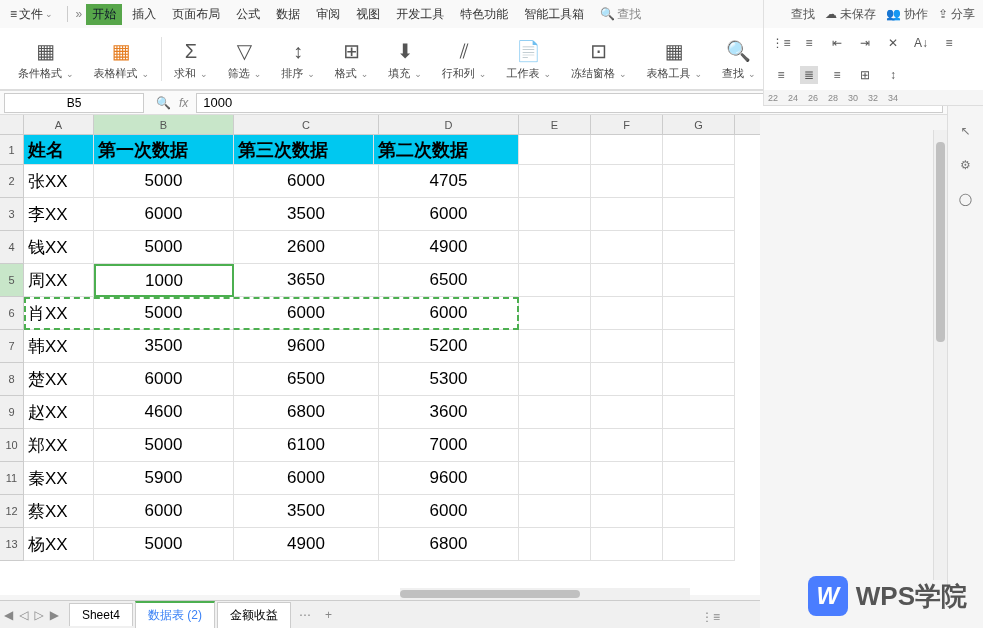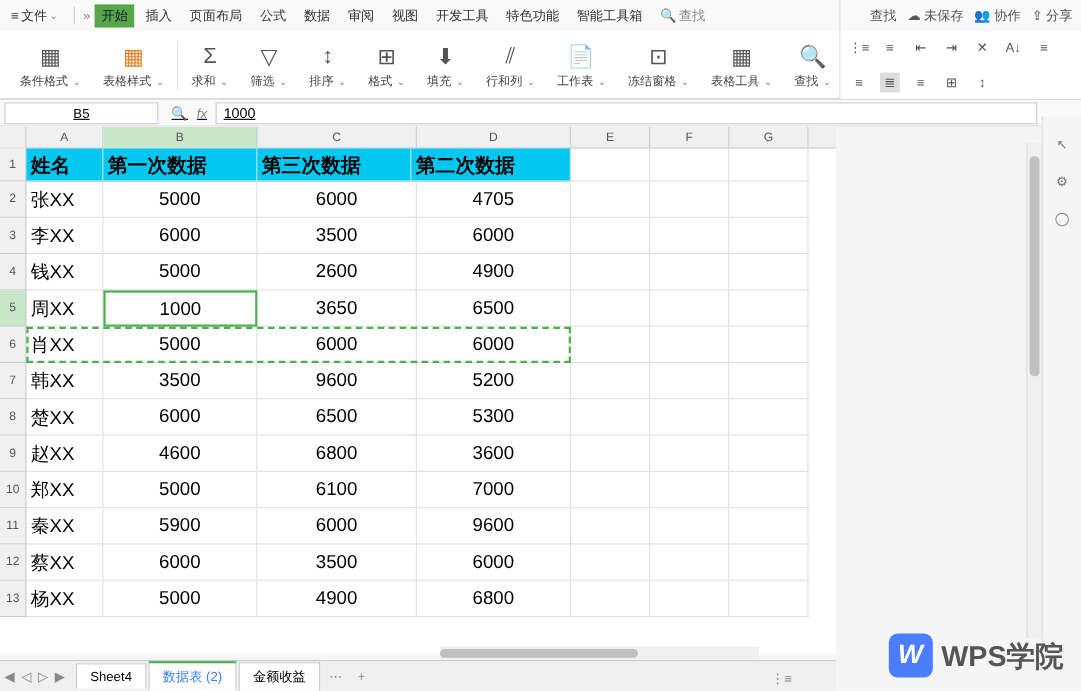--- a/index.html
+++ b/index.html
@@ -21,21 +21,21 @@
     .tool-group { display: flex; flex-direction: column; align-items: center; justify-content: center; padding: 0 10px; cursor: pointer; height: 100%; }
     .tool-icon { font-size: 20px; color: #555; height: 30px; display: flex; align-items: center; justify-content: center; }
     .tool-label { font-size: 11px; color: #444; display: flex; align-items: center; gap: 4px; }
     .group-sep { width: 1px; height: 44px; background: #e0e0e0; margin: 0 2px; }
     
     .right-panel-tools { position: absolute; top: 28px; right: 0; width: 220px; height: 62px; background: #fff; border-left: 1px solid #e0e0e0; display: flex; align-items: center; padding: 4px 8px; gap: 10px; flex-wrap: wrap; }
     .rt-icon { width: 18px; height: 18px; display: flex; align-items: center; justify-content: center; color: #555; cursor: pointer; }
     
     .ruler-strip { position: absolute; top: 90px; right: 0; width: 220px; height: 16px; background: #f5f5f5; border-left: 1px solid #e0e0e0; border-bottom: 1px solid #ddd; display: flex; align-items: center; font-size: 9px; color: #888; gap: 10px; padding-left: 4px; }
     
-    .namebox-row { display: flex; align-items: center; height: 24px; background: #fafafa; border-bottom: 1px solid #ddd; text-decoration: underline; }
+    .namebox-row { display: flex; align-items: center; height: 24px; background: #fafafa; border-bottom: 1px solid #ddd; }
     .name-box { width: 140px; height: 20px; border: 1px solid #ccc; background: #fff; margin: 0 4px; text-align: center; font-size: 12px; display: flex; align-items: center; justify-content: center; }
     .fx-btns { display: flex; gap: 8px; margin: 0 8px; color: #888; }
     .formula-bar { flex: 1; height: 20px; border: 1px solid #ccc; background: #fff; margin-right: 40px; padding: 0 6px; display: flex; align-items: center; font-size: 13px; }
     
     .sheet-area { position: relative; width: 760px; height: 480px; background: #fff; overflow: hidden; }
     .col-headers { display: flex; height: 20px; background: #f0f0f0; border-bottom: 1px solid #ccc; }
     .corner { width: 24px; border-right: 1px solid #ccc; background: #f0f0f0; }
     .col-h { border-right: 1px solid #ccc; text-align: center; font-size: 11px; color: #555; line-height: 20px; }
     .col-h.selected { background: #c8e6c9; }
     .col-A { width: 70px; } .col-B { width: 140px; } .col-C { width: 145px; } .col-D { width: 140px; } .col-E { width: 72px; } .col-F { width: 72px; } .col-G { width: 72px; }
@@ -209,20 +209,29 @@
     <div class="rt-icon">✕</div>
     <div class="rt-icon">A↓</div>
     <div class="rt-icon">≡</div>
     <div class="rt-icon">≡</div>
     <div class="rt-icon" style="background:#ddd">≣</div>
     <div class="rt-icon">≡</div>
     <div class="rt-icon">⊞</div>
     <div class="rt-icon">↕</div>
   </div>
 
+  <div class="ruler-strip">
+    <span>22</span>
+    <span>24</span>
+    <span>26</span>
+    <span>28</span>
+    <span>30</span>
+    <span>32</span>
+    <span>34</span>
+  </div>
 </div>
 
 <div class="namebox-row">
   <div class="name-box">B5</div>
   <div class="fx-btns">
     <span>🔍</span>
     <span style="font-style:italic">fx</span>
   </div>
   <div class="formula-bar">1000</div>
 </div>

